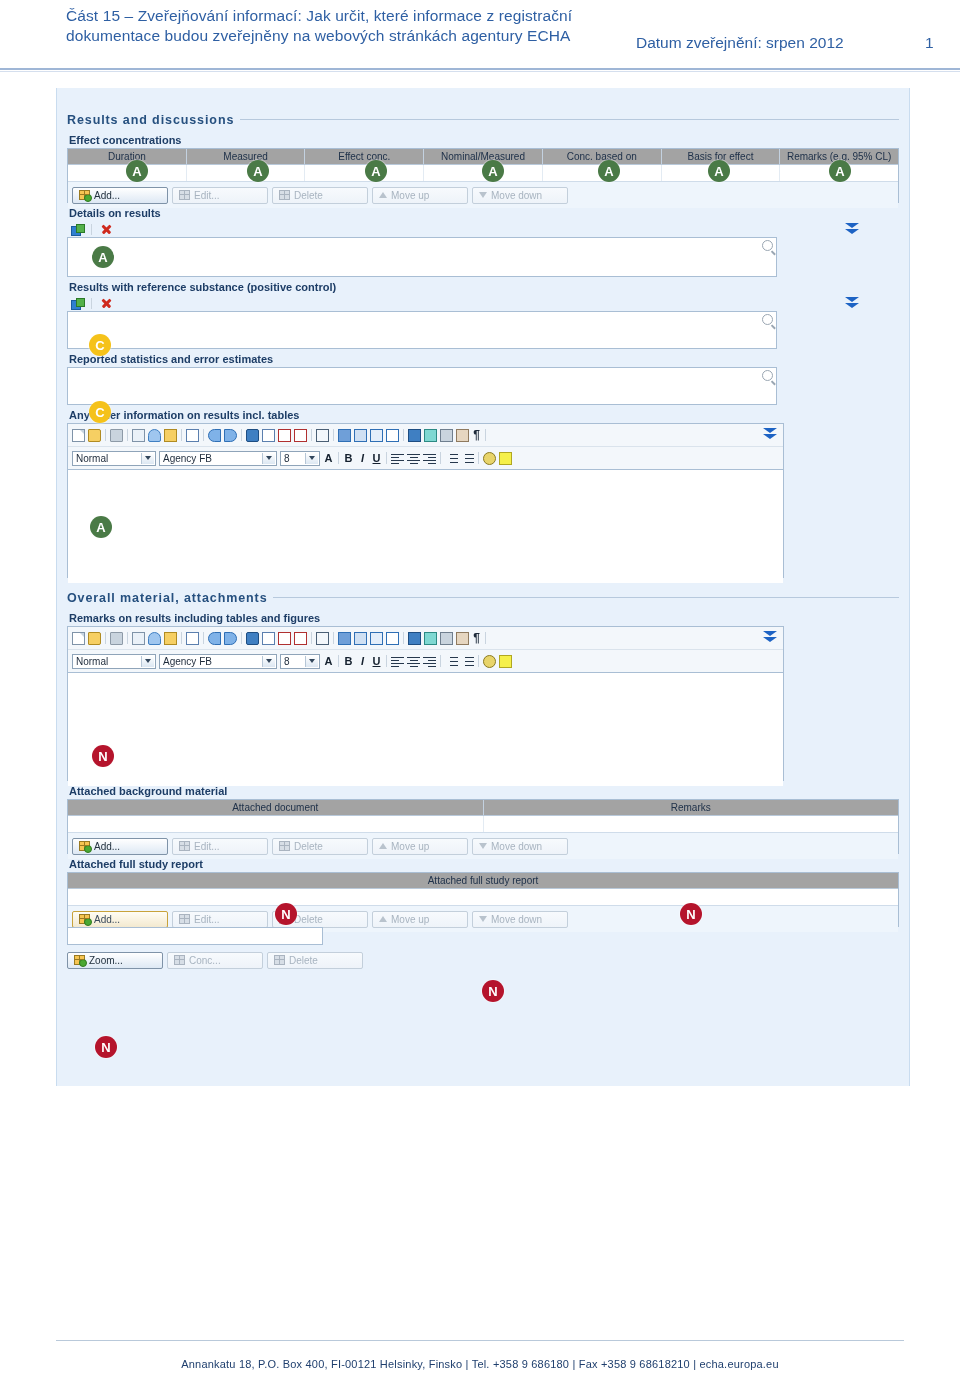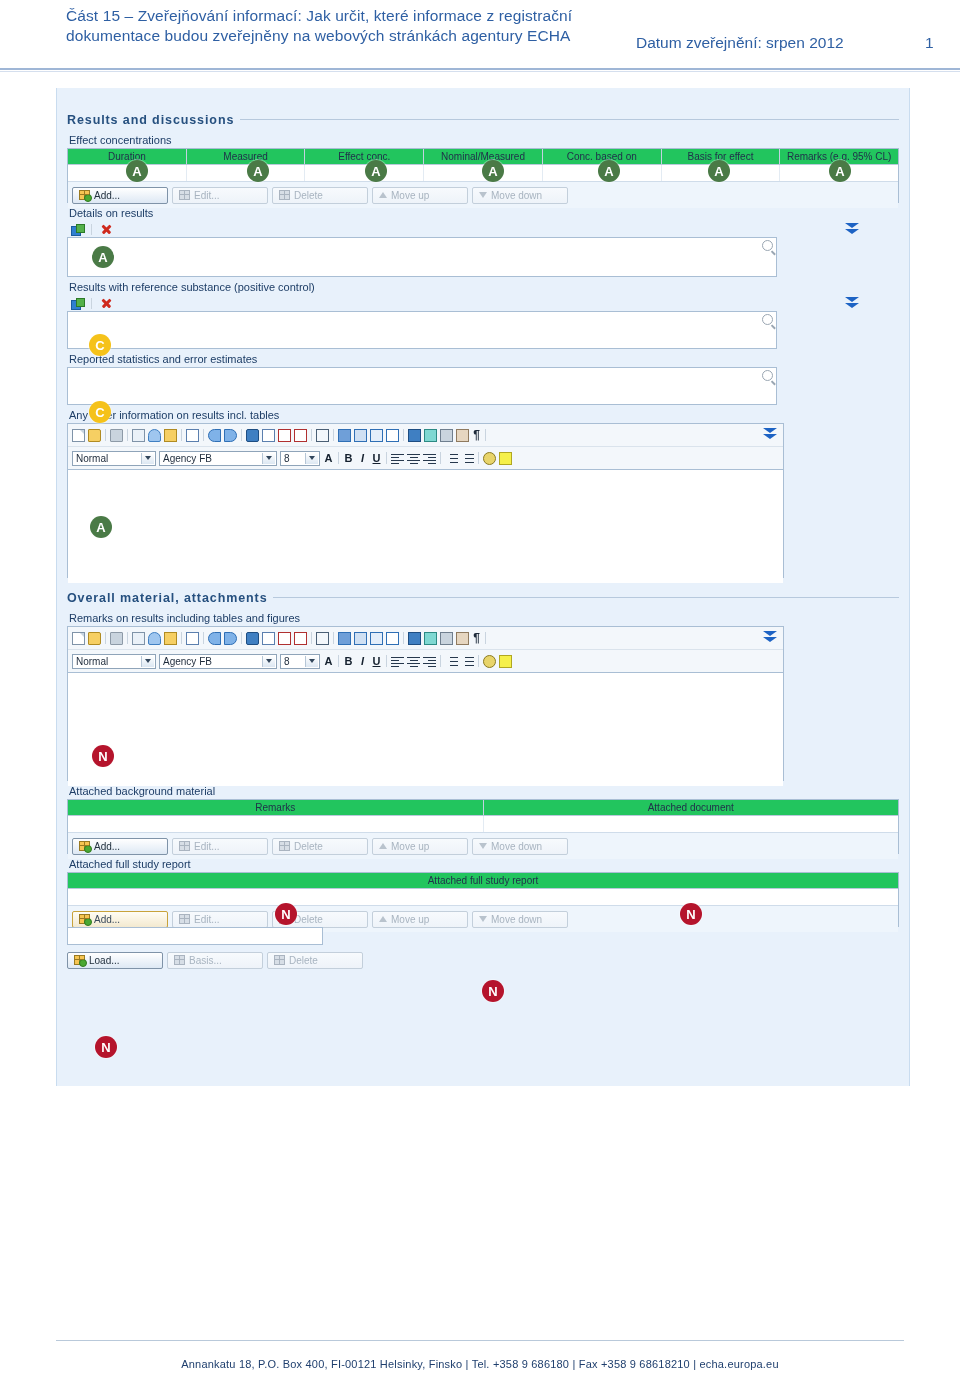--- a/index.html
+++ b/index.html
@@ -57,29 +57,30 @@
     background:#e8f1fb;padding-right:6px;position:relative;z-index:2;
     display:inline-block;
   }
   .group-head .grule{
     position:absolute;left:0;right:0;top:9px;height:1px;background:#b7c9dd;z-index:1;
   }
 
   .field-label{
     font-size:11px;color:#1d3d66;margin:4px 0 2px 2px;
     font-family:"Liberation Sans", sans-serif;
+    font-weight:bold;
   }
 
   
   .dtable{
     border:1px solid #a9bed4;background:#eef5fc;
     box-sizing:border-box;position:relative;
   }
   .dtable .hdr{
-    display:flex;height:15px;background:#22c55e;
+    display:flex;height:15px;background:#a3a3a3;
     border-bottom:1px solid #b9c9da;
   }
   .dtable .hdr .th{
     flex:1 1 0;text-align:center;font-size:10px;color:#20324a;
     line-height:15px;border-right:1px solid #c3d1e0;
     overflow:hidden;white-space:nowrap;
   }
   .dtable .hdr .th:last-child{border-right:none;}
   .dtable .body{
     height:16px;background:#ffffff;border-bottom:1px solid #cfdcea;
@@ -555,22 +556,22 @@
         <span class="tsep"></span>
         <span class="ti" style="border-radius:50%;background:#e8d46a;border:1px solid #8a7a22;"></span>
         <span class="ti" style="background:#f5f04a;border:1px solid #b0a722;"></span>
       </div>
       <div class="canvas" style="height:113px;"></div>
     </div>
 
     <div class="field-label">Attached background material</div>
     <div class="dtable" style="height:55px;">
       <div class="hdr">
+        <div class="th" style="flex:1 1 0">Attached document</div>
         <div class="th" style="flex:1 1 0">Remarks</div>
-        <div class="th" style="flex:1 1 0">Attached document</div>
       </div>
       <div class="body">
         <div class="td"></div>
         <div class="td"></div>
       </div>
       <div class="btnbar">
         <div class="btn primary">
           <span class="gi gridicon">
               <span class="plusdot"></span>
             </span>
@@ -628,25 +629,25 @@
         </div>
       </div>
     </div>
 
     <div class="tbox" style="height:18px;width:256px;"></div>
     <div style="height:22px;display:flex;align-items:center;gap:4px;margin-top:4px;">
       <div class="btn primary">
         <span class="gi gridicon">
             <span class="plusdot"></span>
           </span>
-        <span>Load...</span>
+        <span>Zoom...</span>
       </div>
       <div class="btn disabled">
         <span class="gi gridicon grey"></span>
-        <span>Basis...</span>
+        <span>Conc...</span>
       </div>
       <div class="btn disabled">
         <span class="gi gridicon grey"></span>
         <span>Delete</span>
       </div>
     </div>
 
   </div>
 
   <div class="badge a" style="left:69px;top:72px;">A</div>

